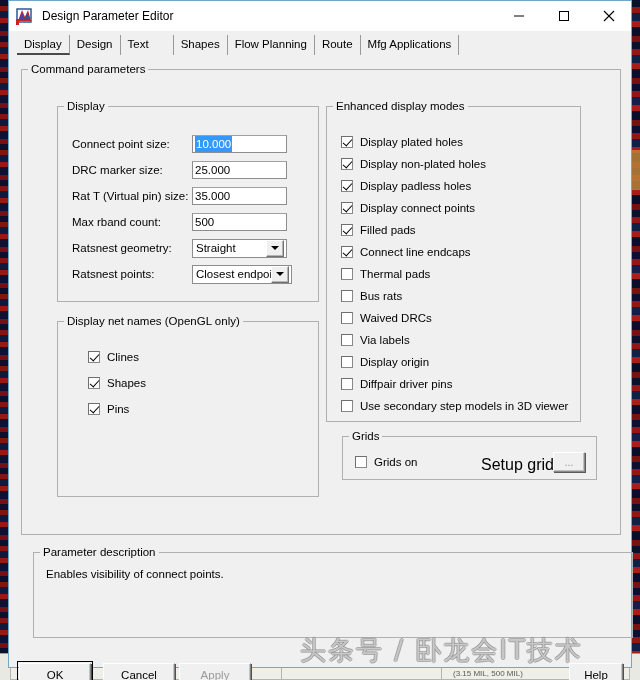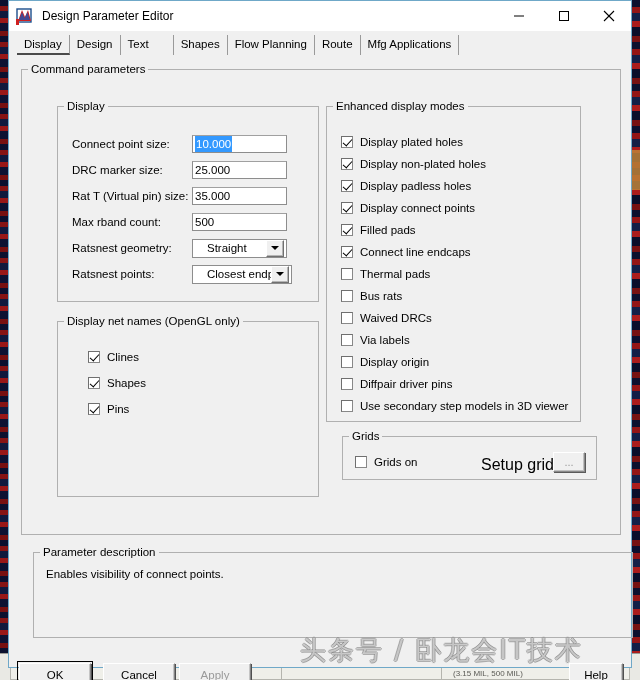--- a/index.html
+++ b/index.html
@@ -234,21 +234,21 @@
     background: #ffffff;
     border: 1px solid #8d8d8d;
     box-sizing: border-box;
     display: flex;
     align-items: center;
     font-size: 11.5px;
     font-family: "Liberation Sans", sans-serif;
   }
   .combo-text {
     flex: 1 1 auto;
-    padding-left: 14px;
+    padding-left: 3px;
     color: #000;
     white-space: nowrap;
     overflow: hidden;
   }
   .combo-btn {
     width: 16px;
     height: 15px;
     margin-right: 2px;
     background: #f0f0f0;
     border: 1px solid #ffffff;

